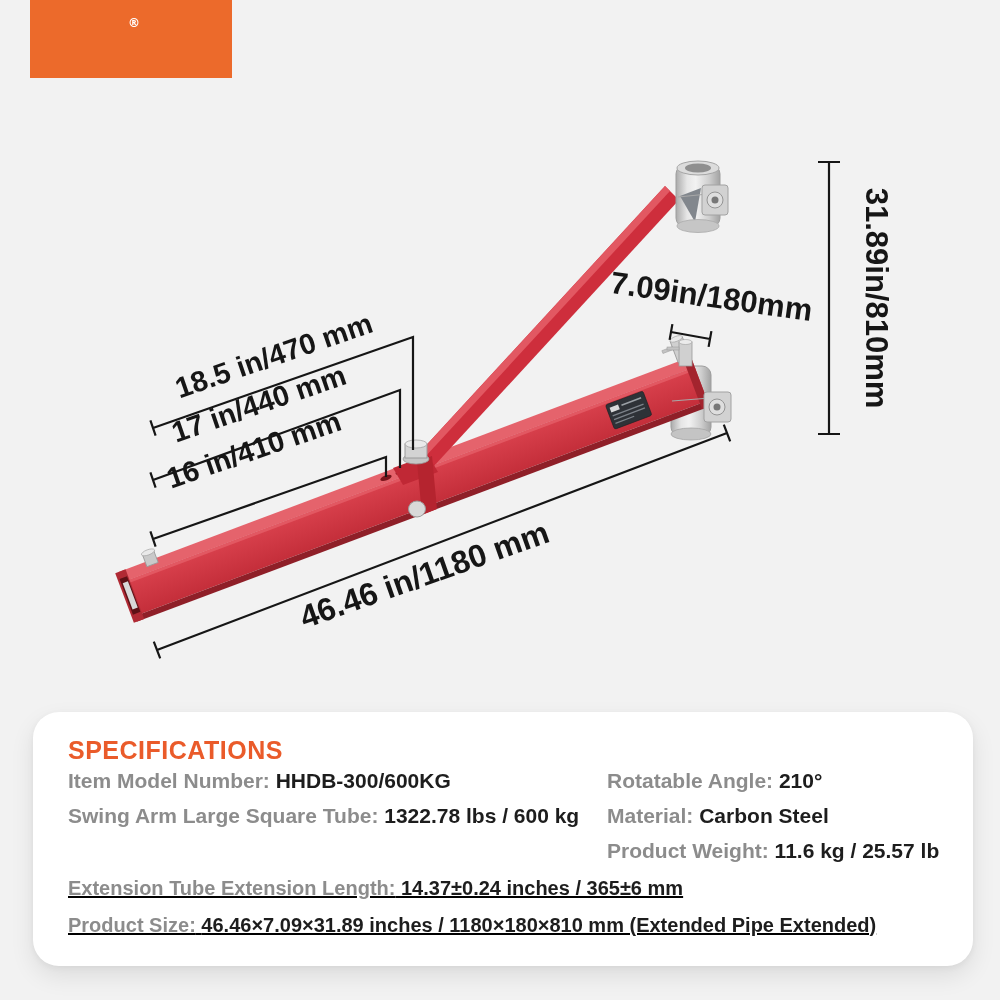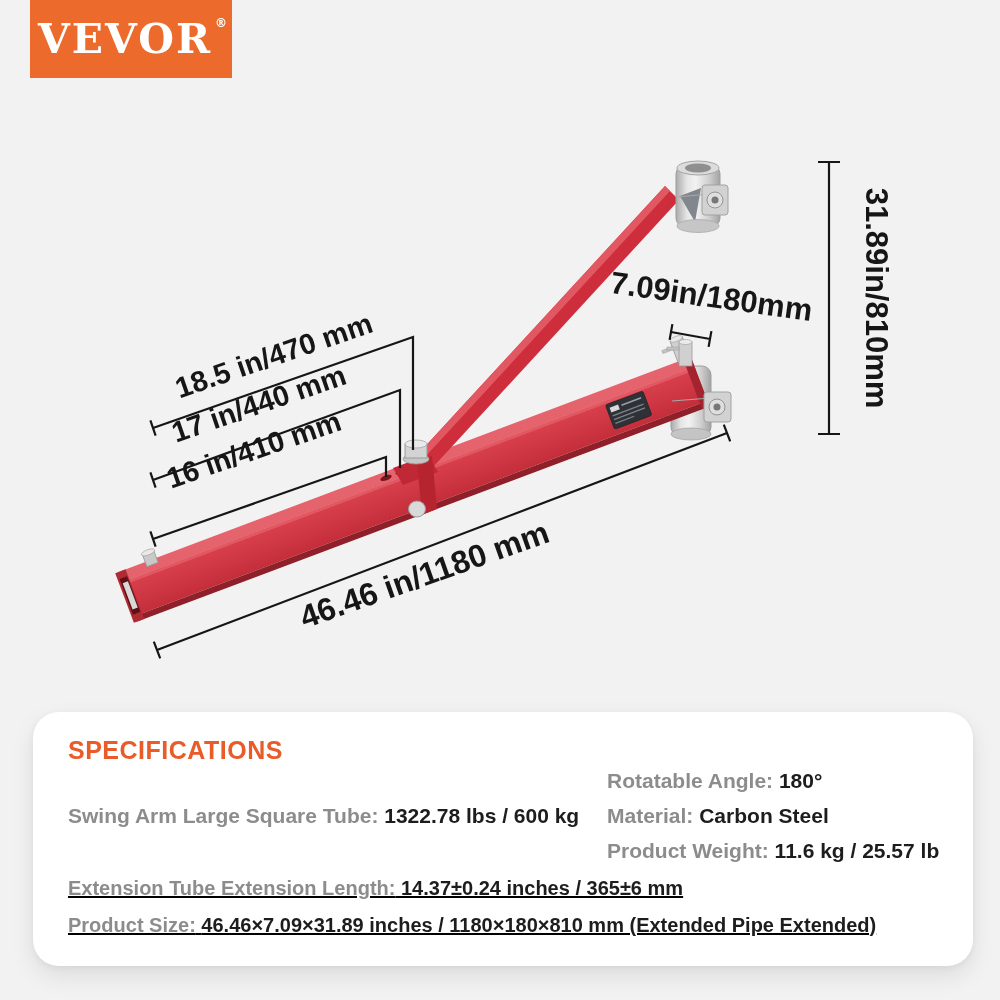--- a/index.html
+++ b/index.html
@@ -61,21 +61,20 @@
   .row-y3{top:127px;}
   .row-y4{top:165px;}
   .row-y5{top:202px;}
 </style>
 </head>
 <body>
 
 <div class="canvas">
 
   <div class="logo">
-    <span class="logo-word">VEVOR</span>
       <span class="logo-reg">®</span>
   </div>
 
   <svg class="diagram" width="1000" height="710" viewBox="0 0 1000 710">
     <defs>
       <linearGradient id="metalV" x1="0" y1="0" x2="1" y2="0">
         <stop offset="0" stop-color="#ababab"></stop>
         <stop offset="0.25" stop-color="#e6e6e6"></stop>
         <stop offset="0.45" stop-color="#f2f2f2"></stop>
         <stop offset="0.75" stop-color="#cfcfcf"></stop>
@@ -181,36 +180,40 @@
     <text font-size="29" text-anchor="middle" transform="translate(262,413) rotate(-19)">17 in/440 mm</text>
     <text font-size="29" text-anchor="middle" transform="translate(257,459) rotate(-19)">16 in/410 mm</text>
     <text font-size="32" text-anchor="middle" transform="translate(428,585) rotate(-19.5)">46.46 in/1180 mm</text>
     <text font-size="31" text-anchor="middle" transform="translate(710,307) rotate(8)">7.09in/180mm</text>
     <text font-size="31" text-anchor="middle" transform="translate(866,298) rotate(90)">31.89in/810mm</text>
   </svg>
 
   <div class="spec-panel">
     <div class="spec-heading">SPECIFICATIONS</div>
 
+    <div class="spec-row col-left row-y1">
+      <span class="lbl">Item Model Number:</span>
+      <span class="val">HHDB-300/600KG</span>
+    </div>
     <div class="spec-row col-left row-y2">
       <span class="lbl">Swing Arm Large Square Tube:</span>
       <span class="val">1322.78 lbs / 600 kg</span>
     </div>
     <div class="spec-row col-left row-y4 small">
       <span class="lbl">Extension Tube Extension Length:</span>
       <span class="val">14.37±0.24 inches / 365±6 mm</span>
     </div>
     <div class="spec-row col-left row-y5 small">
       <span class="lbl">Product Size:</span>
       <span class="val">46.46×7.09×31.89 inches / 1180×180×810 mm (Extended Pipe Extended)</span>
     </div>
 
     <div class="spec-row col-right row-y1">
       <span class="lbl">Rotatable Angle:</span>
-      <span class="val">180°</span>
+      <span class="val">210°</span>
     </div>
     <div class="spec-row col-right row-y2">
       <span class="lbl">Material:</span>
       <span class="val">Carbon Steel</span>
     </div>
     <div class="spec-row col-right row-y3">
       <span class="lbl">Product Weight:</span>
       <span class="val">11.6 kg / 25.57 lb</span>
     </div>
   </div>

